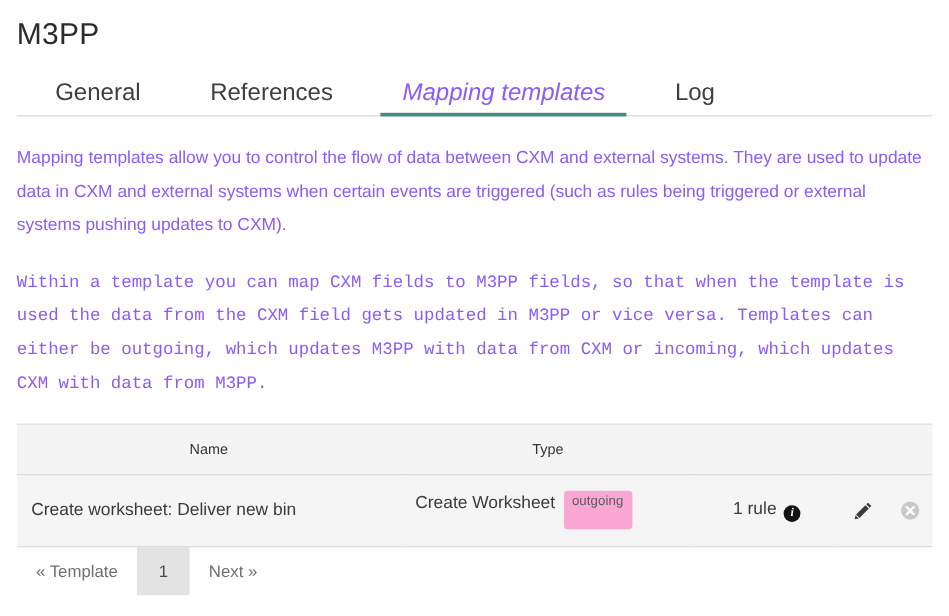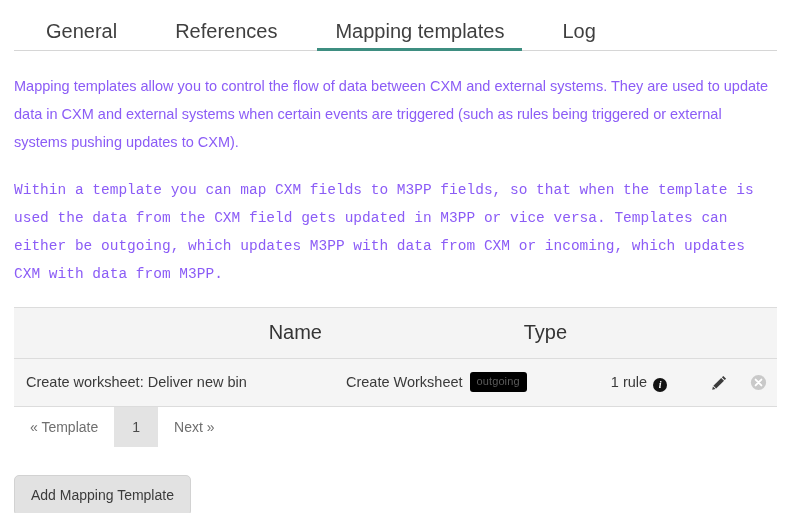--- a/index.html
+++ b/index.html
@@ -52,21 +52,22 @@
     margin-right: 22px;
     line-height: 18px;
     cursor: pointer;
     position: relative;
     white-space: nowrap;
     background: transparent;
     border: none;
     font-family: inherit;
   }
   .tab.active {
-    color: #404040;
+    color: #8b5cf6;
+    font-style: italic;
   }
   .tab.active::after {
     content: "";
     position: absolute;
     left: 0;
     right: 0;
     bottom: -1px;
     height: 3px;
     background: #3e8e81;
   }
@@ -93,23 +94,23 @@
   }
   table.tmpl-table {
     width: 763px;
     border-collapse: collapse;
     table-layout: fixed;
   }
   table.tmpl-table th {
     background: #f4f4f4;
     border-top: 1px solid #dcdcdc;
     border-bottom: 1px solid #dcdcdc;
-    text-align: right;
+    text-align: center;
     font-weight: 400;
-    font-size: 20px;
+    font-size: 12px;
     color: #353535;
     padding: 13px 12px 14px 12px;
     height: 24px;
     box-sizing: border-box;
   }
   table.tmpl-table td {
     background: #f5f5f5;
     border-bottom: 1px solid #dcdcdc;
     font-size: 14.5px;
     color: #3a3a3a;
@@ -121,25 +122,25 @@
   .col-name  { width: 320px; }
   .col-type  { width: 245px; }
   .col-rules { width: 120px; text-align: center; }
   .col-acts  { width: 78px;  text-align: right; }
 
   td.col-rules { text-align: center; white-space: nowrap; }
   td.col-acts  { text-align: right;  white-space: nowrap; }
 
   .badge {
     display: inline-block;
-    background: #000000;
+    background: #f9a8d4;
     color: #5a5a5a;
     font-size: 11px;
     line-height: 13px;
-    padding: 3px 7px 4px 7px;
+    padding: 3px 7px 16px 7px;
     border-radius: 3px;
     margin-left: 7px;
     vertical-align: 2px;
     letter-spacing: .1px;
   }
 
   
   .info-icon {
     display: inline-block;
     width: 14px;
@@ -211,20 +212,21 @@
     padding: 11px 16px 12px 16px;
     line-height: 16px;
     cursor: pointer;
   }
 </style>
 </head>
 <body>
 
 <div class="page">
 
+  <h1 class="page-title">M3PP</h1>
 
   
   <div class="tabs">
     <button class="tab">General</button>
     <button class="tab">References</button>
     <button class="tab active">Mapping templates</button>
     <button class="tab">Log</button>
   </div>
 
   

